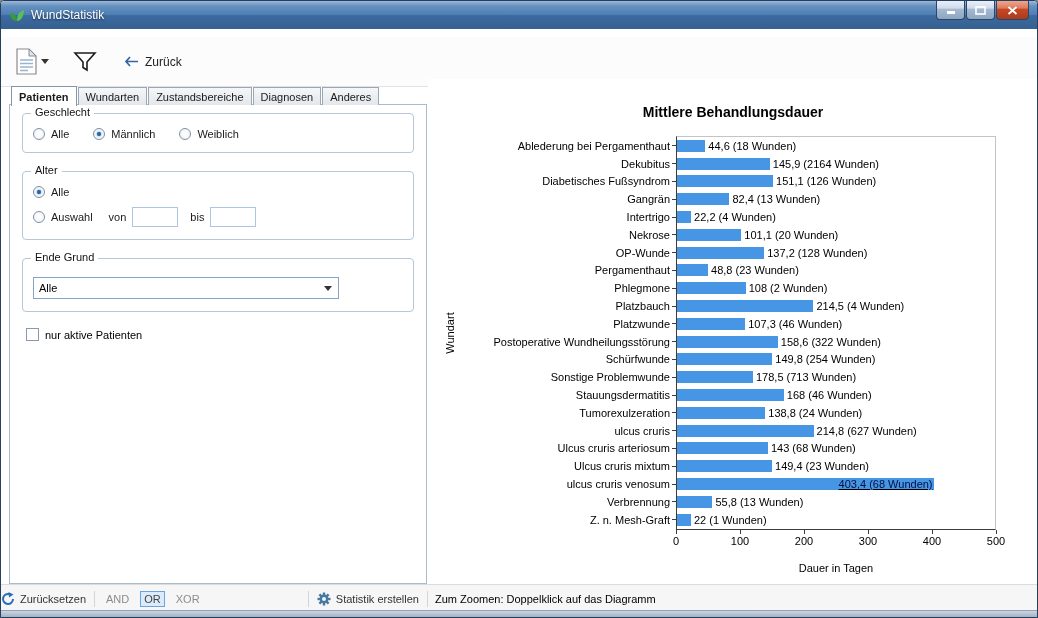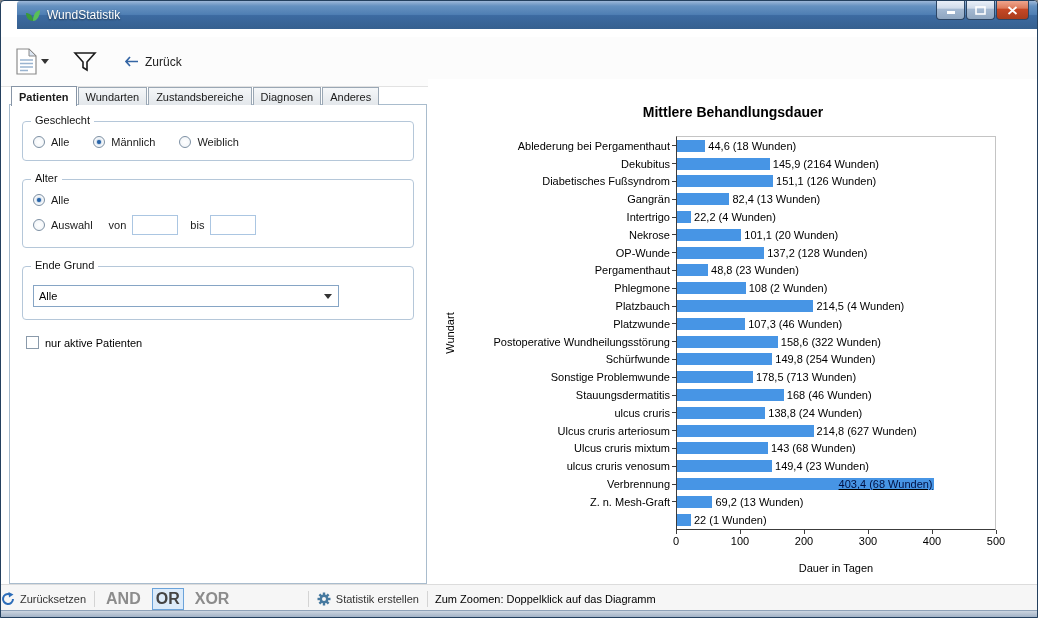--- a/index.html
+++ b/index.html
@@ -3,21 +3,21 @@
 <meta charset="utf-8">
 <style>
   * { box-sizing: border-box; margin: 0; padding: 0; font-family: "Liberation Sans", sans-serif; }
   html,body { width: 1038px; height: 618px; background:#888; }
   .window { position: relative; width: 1038px; height: 618px; background:#fff;
             border:1px solid #24405e; border-radius:4px 4px 0 0; overflow:hidden; }
 
   
   .titlebar { position:absolute; left:0; top:0; right:0; height:28px;
     background: linear-gradient(to bottom,#9db8d9 0%,#6591c0 18%,#4f7fb4 48%,#3c6aa1 52%,#35608f 100%);
-    display:flex; align-items:center; padding:0 8px; border-radius:3px 3px 0 0;margin-left:16px; }
+    display:flex; align-items:center; padding:0 8px; border-radius:3px 3px 0 0; }
   .titlebar .title { color:#fff; font-size:12px; margin-left:6px; text-shadow:0 1px 2px rgba(0,0,0,.55); }
   .win-controls { position:absolute; right:8px; top:0; display:flex; }
   .win-btn { width:29px; height:19px; border:1px solid #2c4564; border-top:none;
     border-radius:0 0 4px 4px; display:flex; align-items:center; justify-content:center; margin-left:1px;
     background: linear-gradient(to bottom,#e9eff8 0%,#cfdbea 40%,#a4b9d2 45%,#8fa6c0 100%); }
   .win-btn.close { width:33px;
     background: linear-gradient(to bottom,#f0a58d 0%,#dd7a5b 40%,#c64826 45%,#a93c1c 100%); }
 
   
   .toolbar { position:absolute; left:0; top:36px; right:0; height:50px; background:#fcfcfc;
@@ -32,21 +32,21 @@
   .tab { height:18px; line-height:16px; padding:1px 7px; font-size:11px; color:#1a1a1a;
     background: linear-gradient(to bottom,#f5f7f9,#e3e7eb); border:1px solid #9aa7b4; border-bottom:none;
     margin-right:1px; }
   .tab.active { height:20px; line-height:18px; margin-bottom:-1px; background:#fff; border-color:#8795a6;font-weight:bold; }
 
   
   .panel { position:absolute; left:8px; top:103px; width:418px; height:480px;
     background:#fff; border:1px solid #a9bccd; }
   .group { position:relative; margin:18px 12px 0; border:1px solid #b5c7d9; border-radius:4px;
     padding:14px 10px 12px; }
-  .group:first-child { margin-top:16px; }
+  .group:first-child { margin-top:8px; }
   .group-label { position:absolute; top:-8px; left:8px; background:#fff; padding:0 4px;
     font-size:11px; color:#111; }
   .opt-row { display:flex; align-items:center; gap:6px; font-size:11px; color:#1a1a1a; }
   .radio-row { display:flex; align-items:center; gap:24px; }
   .radio { width:12px; height:12px; border:1px solid #7d90a3; border-radius:50%;
     background:radial-gradient(#ffffff,#eef2f6); position:relative; flex:none; }
   .radio.checked::after { content:""; position:absolute; left:3px; top:3px; width:4px; height:4px;
     border-radius:50%; background:#2864a8; box-shadow:0 0 2px #2864a8; }
   .alter-rows { display:flex; flex-direction:column; gap:9px; }
   .num-input { width:46px; height:20px; border:1px solid #abc6e2; font-size:11px; padding:0 3px; }
@@ -56,21 +56,21 @@
     border-left:4px solid transparent; border-right:4px solid transparent; border-top:5px solid #333; }
   .check-row { display:flex; align-items:center; gap:6px; margin:16px 0 0 16px; font-size:11px; }
   .checkbox { width:13px; height:13px; border:1px solid #8a9aaa; background:#fff; flex:none; }
 
   
   .bottombar { position:absolute; left:0; top:583px; right:0; height:28px; background:#f6f6f6;
     border-top:1px solid #dcdcdc; display:flex; align-items:center; }
   .bb-left { width:427px; height:100%; display:flex; align-items:center; gap:8px; flex:none; }
   .bb-sep { width:1px; height:16px; background:#d4d4d4; flex:none; }
   .bb-btn { display:flex; align-items:center; gap:5px; font-size:11px; color:#333; }
-  .logic { font-size:16px; font-weight:bold; color:#8c8c8c; padding:1px 3px; }
+  .logic { font-size:11px; font-weight:normal; color:#8c8c8c; padding:1px 3px; }
   .logic.selected { color:#444; border:1px solid #6ba3da; background:#dcebfa; }
   .bb-spacer { flex:1; }
   .bb-hint { font-size:11px; color:#000; padding-left:7px; }
 
   
   .frame-bottom { position:absolute; left:0; right:0; bottom:0; height:7px;
     border-top:1px solid #8fa2b8; background:linear-gradient(to bottom,#ccd5e0,#a2b2c6); }
 
   
   .chart { position:absolute; left:427px; top:78px; width:610px; height:505px; background:#fff; }
@@ -275,20 +275,24 @@
               </div>
               <div class="cat-row">
                 <span>Sonstige Problemwunde</span>
                 <span class="cat-tick"></span>
               </div>
               <div class="cat-row">
                 <span>Stauungsdermatitis</span>
                 <span class="cat-tick"></span>
               </div>
               <div class="cat-row">
+                <span>Tumorexulzeration</span>
+                <span class="cat-tick"></span>
+              </div>
+              <div class="cat-row">
                 <span>ulcus cruris</span>
                 <span class="cat-tick"></span>
               </div>
               <div class="cat-row">
                 <span>Ulcus cruris arteriosum</span>
                 <span class="cat-tick"></span>
               </div>
               <div class="cat-row">
                 <span>Ulcus cruris mixtum</span>
                 <span class="cat-tick"></span>
@@ -383,21 +387,21 @@
                 <div class="bar" style="width: 29.88%;"></div>
                 <span class="bar-label">149,4 (23 Wunden)</span>
               </div>
               <div class="bar-row">
                 <div class="bar hl" style="width: 80.68%;">
                   <span class="bar-label">403,4 (68 Wunden)</span>
                 </div>
               </div>
               <div class="bar-row">
                 <div class="bar" style="width: 11.16%;"></div>
-                <span class="bar-label">69,2 (13 Wunden)</span>
+                <span class="bar-label">55,8 (13 Wunden)</span>
               </div>
               <div class="bar-row">
                 <div class="bar" style="width: 4.4%;"></div>
                 <span class="bar-label">22 (1 Wunden)</span>
               </div>
             </div>
         </div>
         <div class="x-axis" id="x-axis">
             <span class="x-tick-mark" style="left: 0%;"></span>
             <span class="x-tick-label" style="left: 0%;">0</span>

